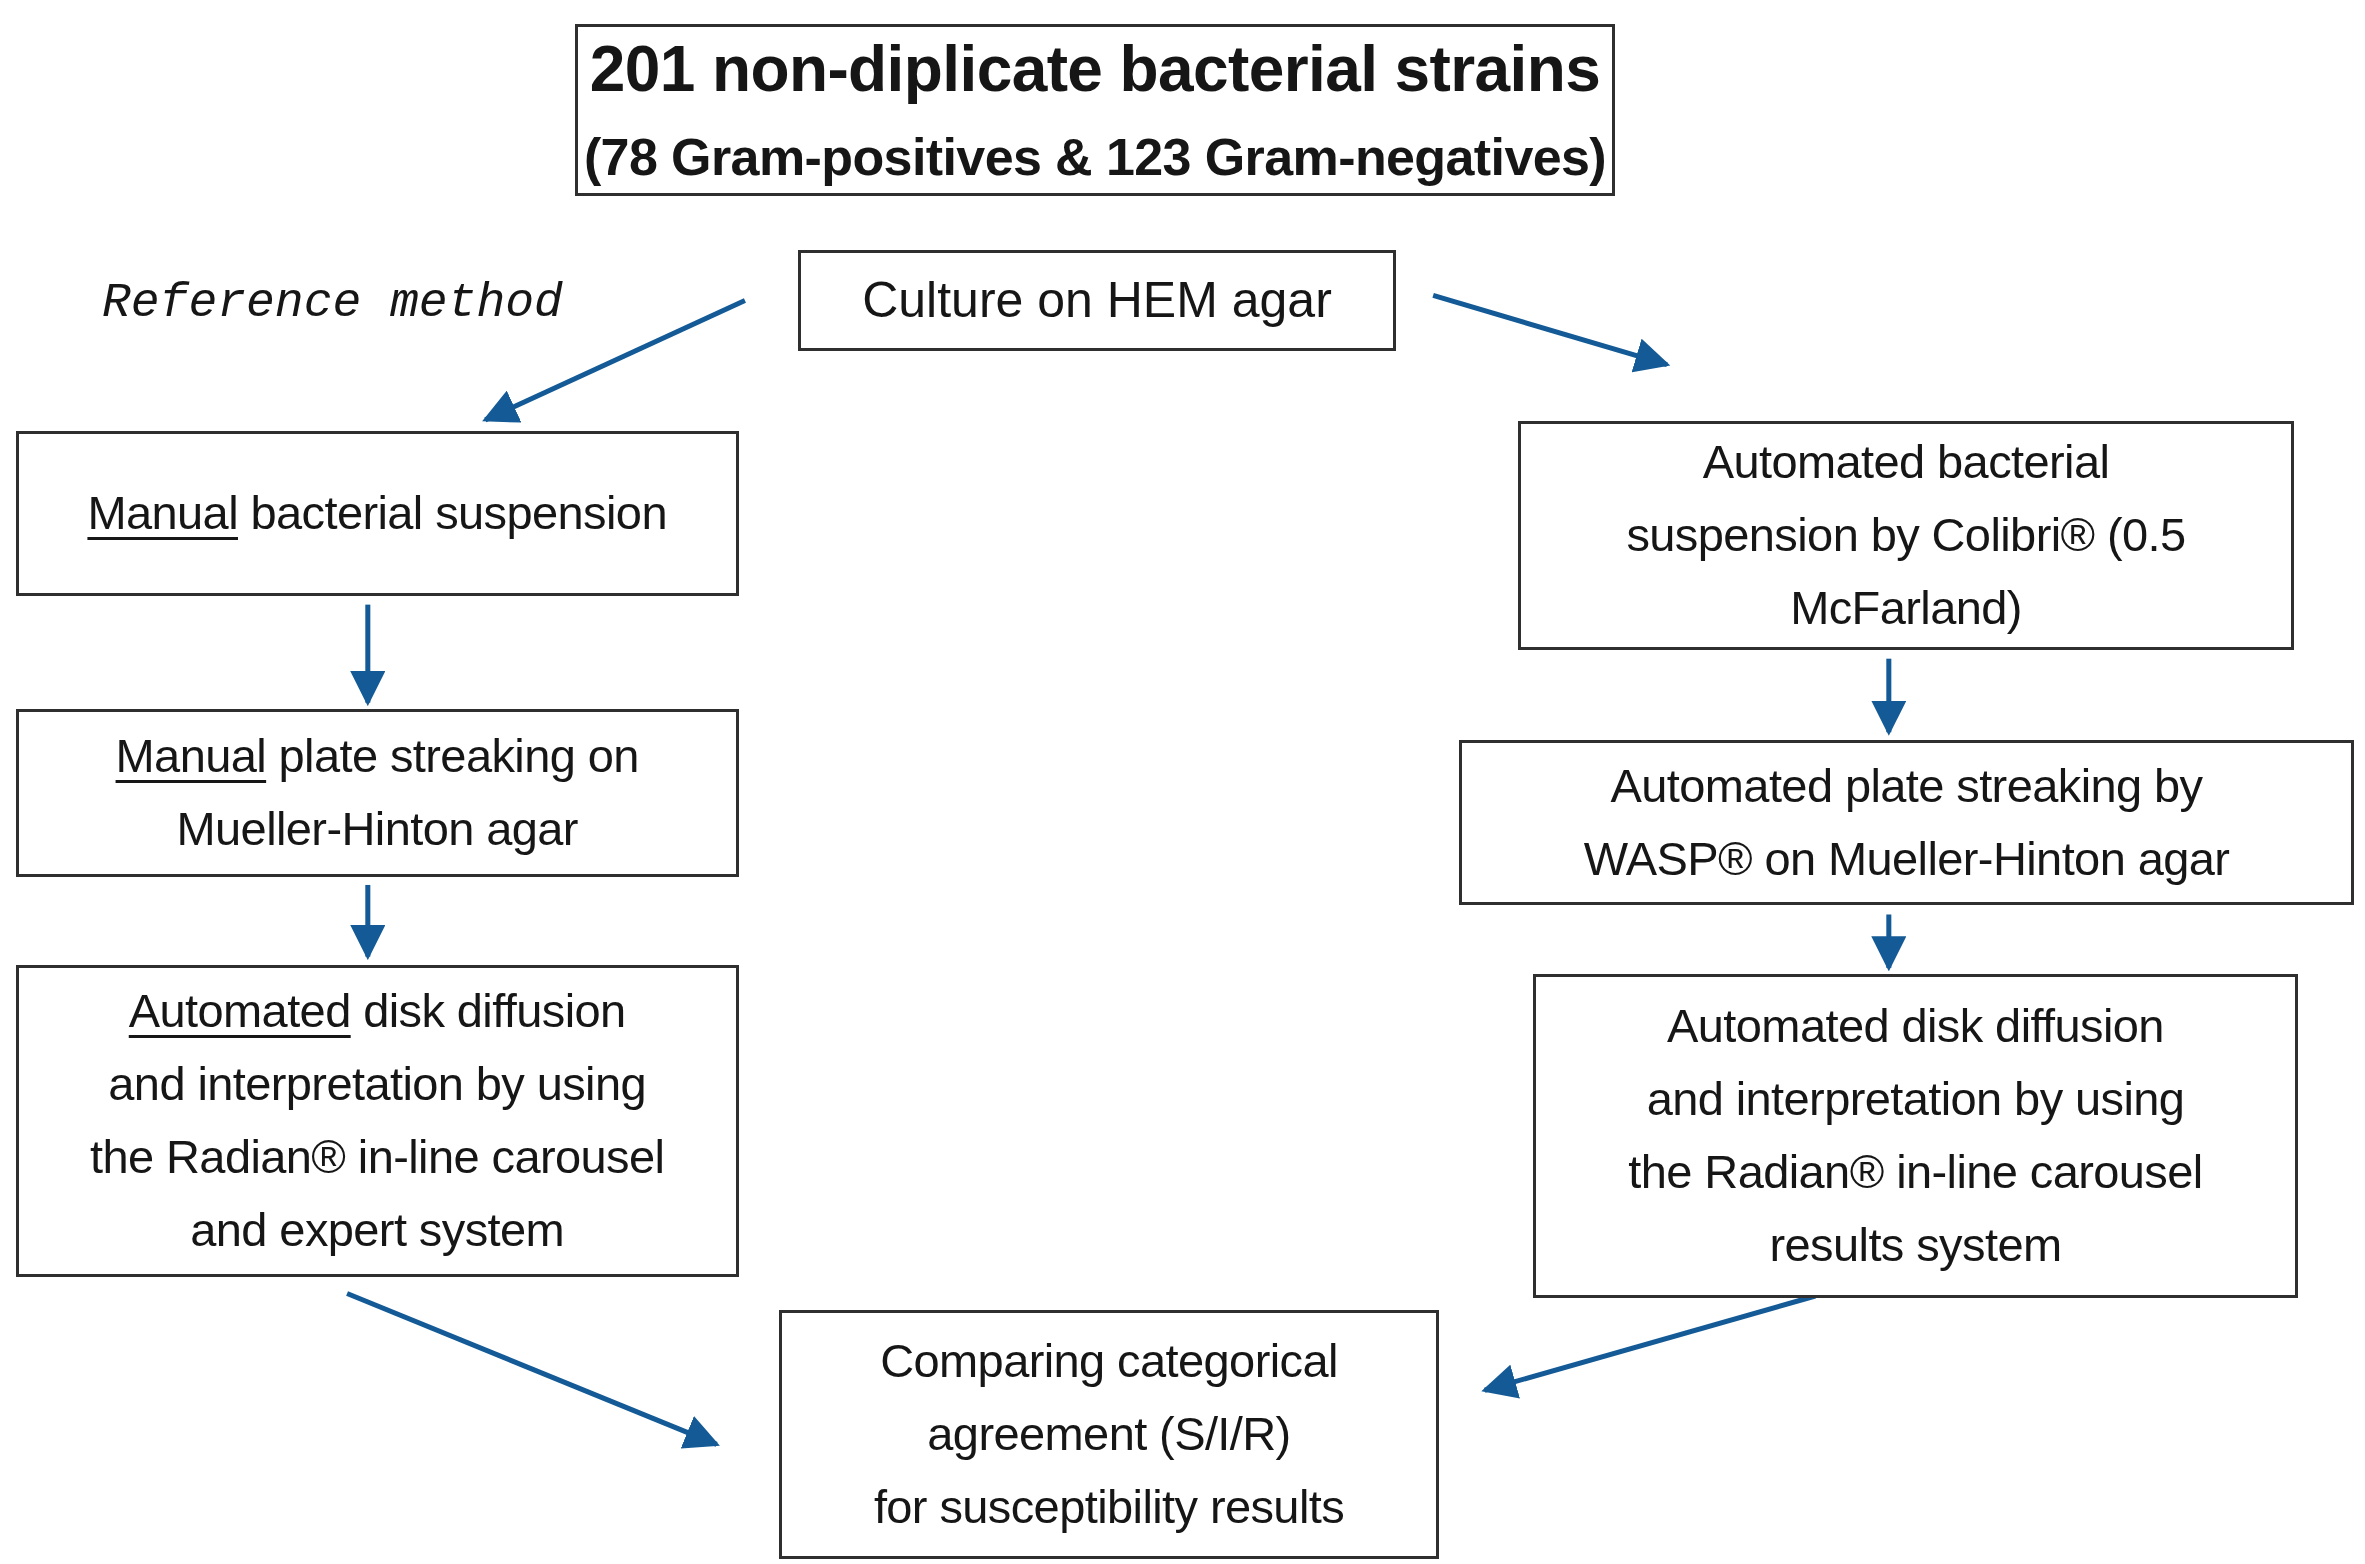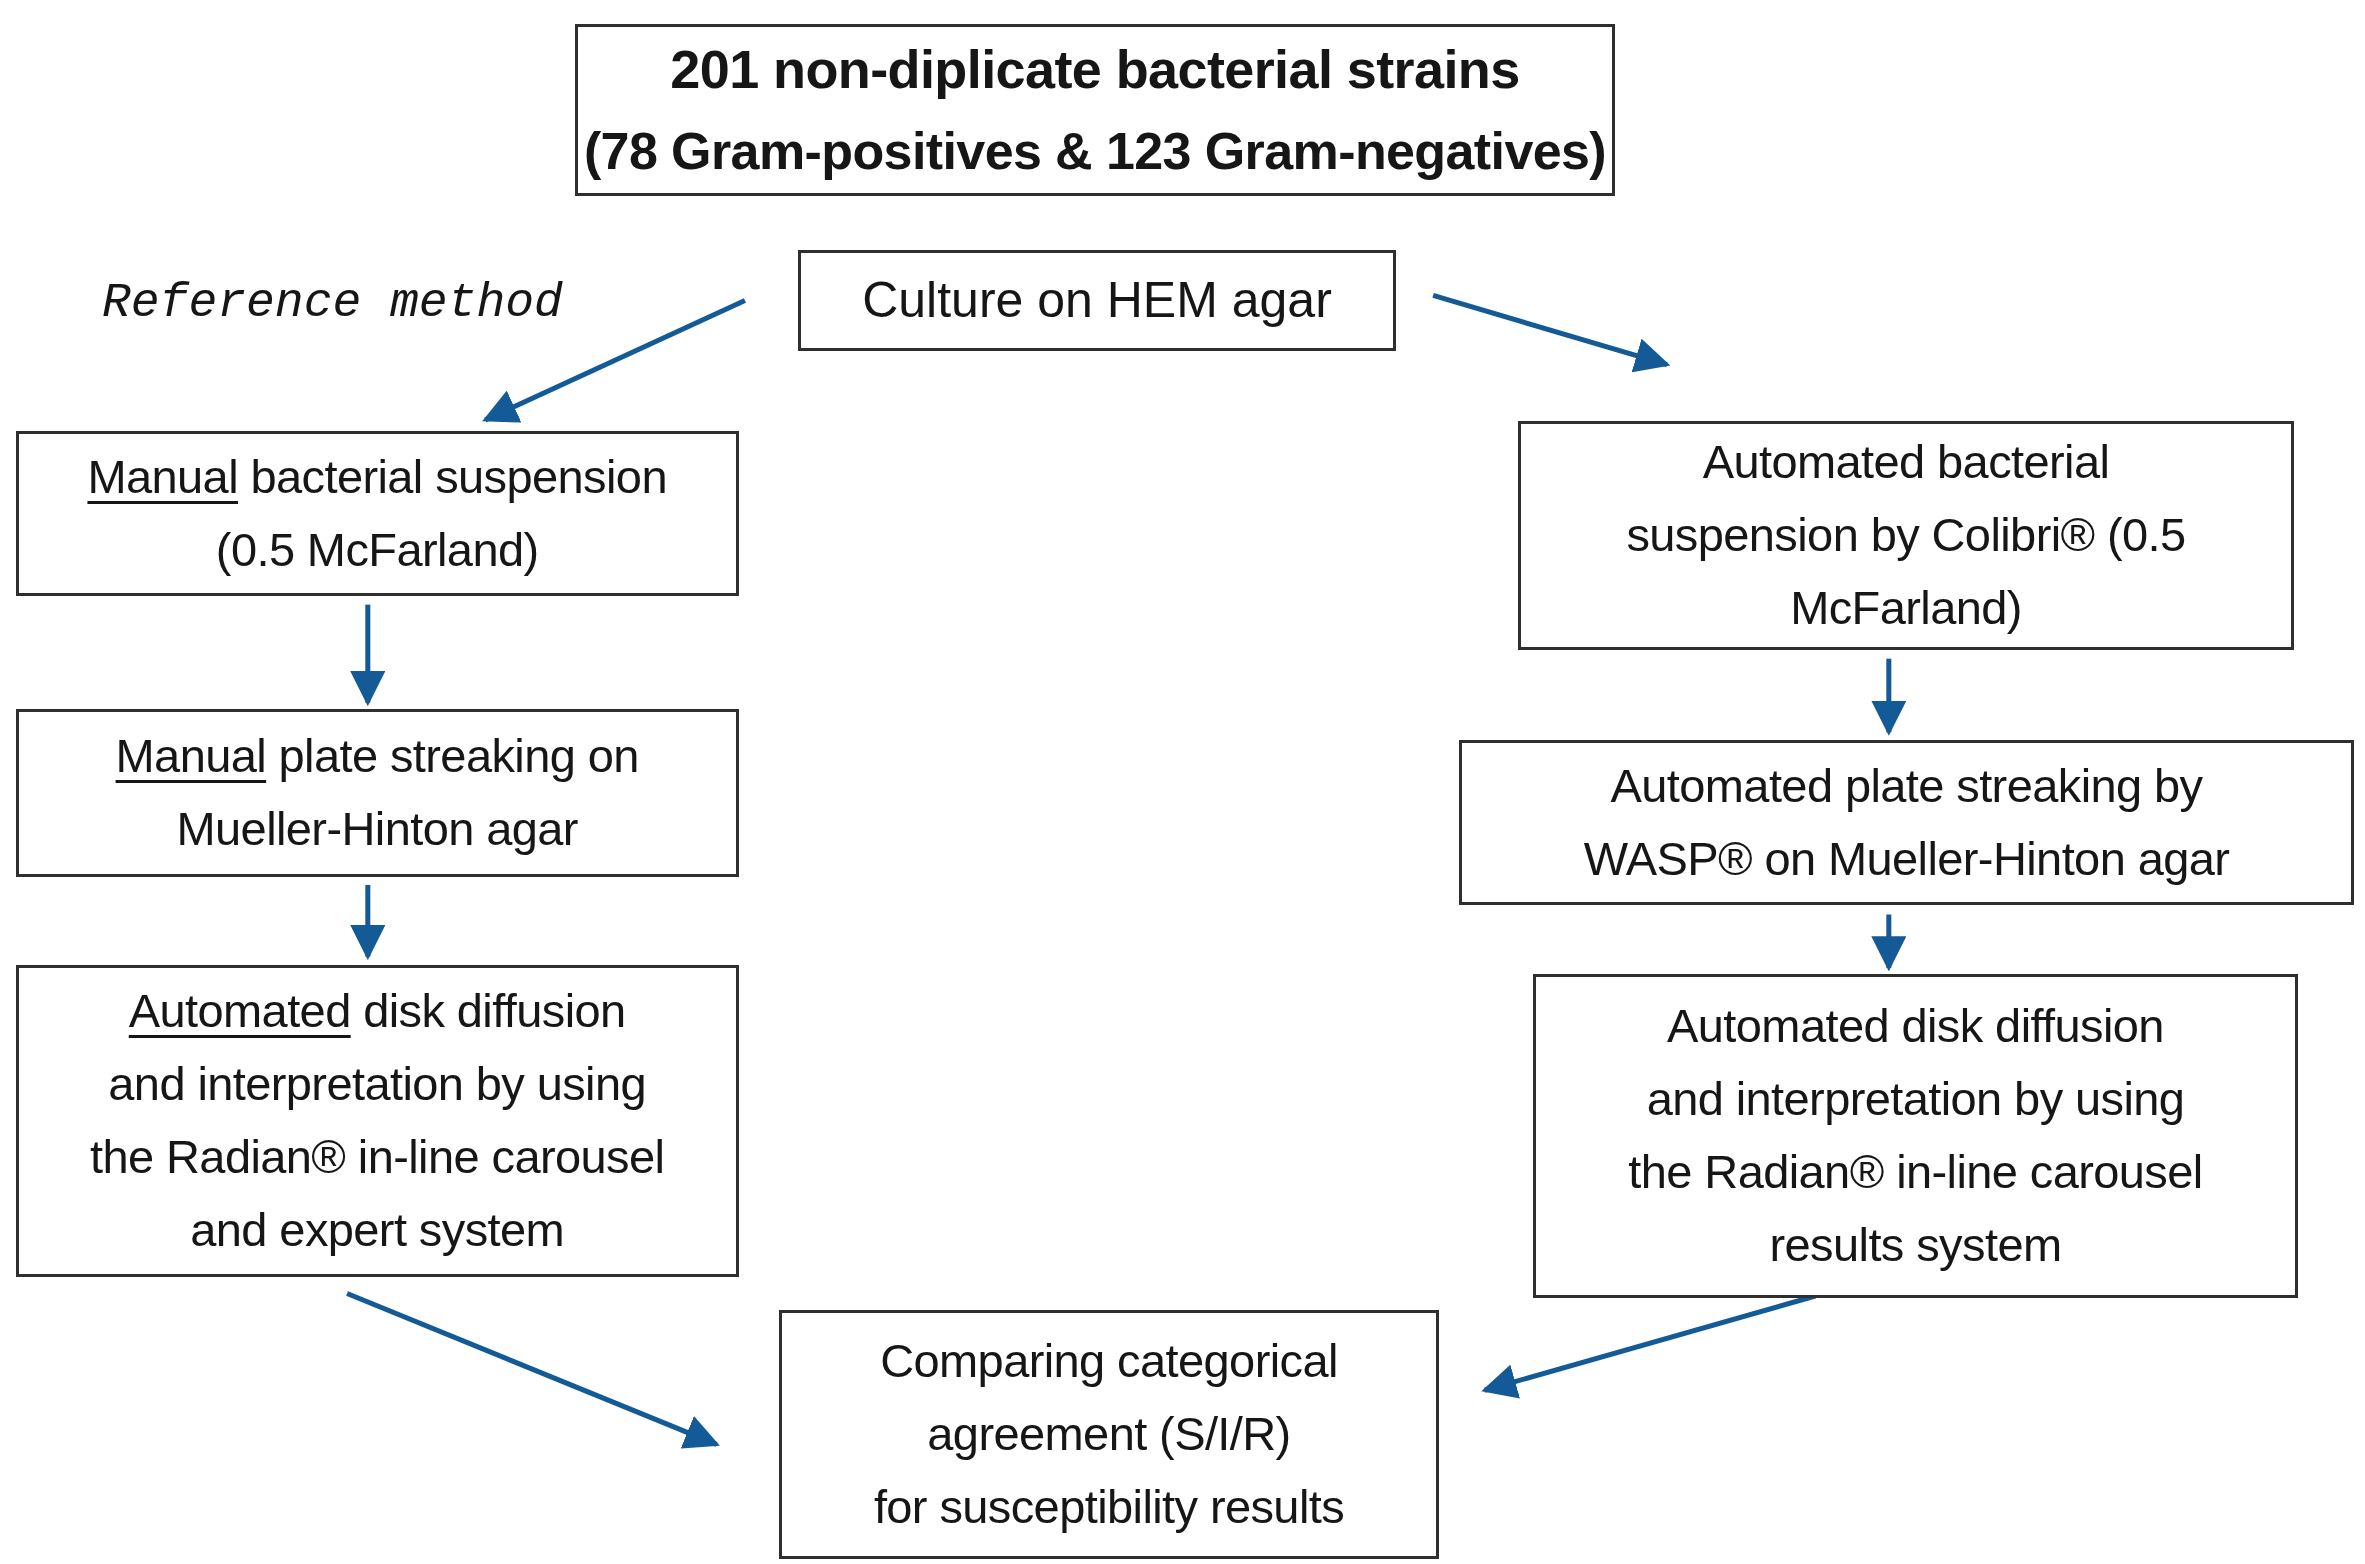--- a/index.html
+++ b/index.html
@@ -11,21 +11,21 @@
   }
   .node{
     position:absolute;box-sizing:border-box;
     border:3.8px solid var(--border,#2f2f2f);
     background:#ffffff;
     display:flex;flex-direction:column;align-items:center;justify-content:center;
     text-align:center;font-size:47px;line-height:1.55;letter-spacing:-0.6px;
   }
   .ln{white-space:nowrap;}
   .u{text-decoration:underline;text-decoration-thickness:3.1px;text-underline-offset:7.5px;}
-  .title-box .t1{font-size:54px;font-weight:700;line-height:1.1;}
+  .title-box .t1{font-size:64px;font-weight:700;line-height:1.1;}
   .title-box .t2{font-size:52px;font-weight:700;line-height:1.1;margin-top:24px;}
   .culture-box{font-size:50px;line-height:1.1;letter-spacing:0;}
   .ref-label{
     position:absolute;font-style:italic;font-size:48px;line-height:1.1;
     white-space:nowrap;
     font-family:Liberation Mono, monospace;
   }
   svg.arrows{position:absolute;left:0;top:0;pointer-events:none;}
   .arrow{stroke:var(--arrow,#135a96);stroke-width:8;fill:none;}
   #ah path{fill:var(--arrow,#135a96);stroke:none;}
@@ -57,21 +57,20 @@
   </div>
 
   <div class="node culture-box" style="left:798px;top:250px;width:598px;height:101px">
     <div class="ln">Culture on HEM agar</div>
   </div>
 
   <div class="ref-label" style="left:102px;top:277px">Reference method</div>
 
   <div class="node" style="left:15.7px;top:431px;width:723px;height:165px">
     <div class="ln"><span class="u">Manual</span><span> bacterial suspension</span></div>
-    <div class="ln">(0.5 McFarland)</div>
   </div>
 
   <div class="node" style="left:15.7px;top:709px;width:723px;height:168px">
     <div class="ln"><span class="u">Manual</span><span> plate streaking on</span></div>
     <div class="ln">Mueller-Hinton agar</div>
   </div>
 
   <div class="node" style="left:15.7px;top:965px;width:723px;height:312px">
     <div class="ln"><span class="u">Automated</span><span> disk diffusion</span></div>
     <div class="ln">and interpretation by using</div>

